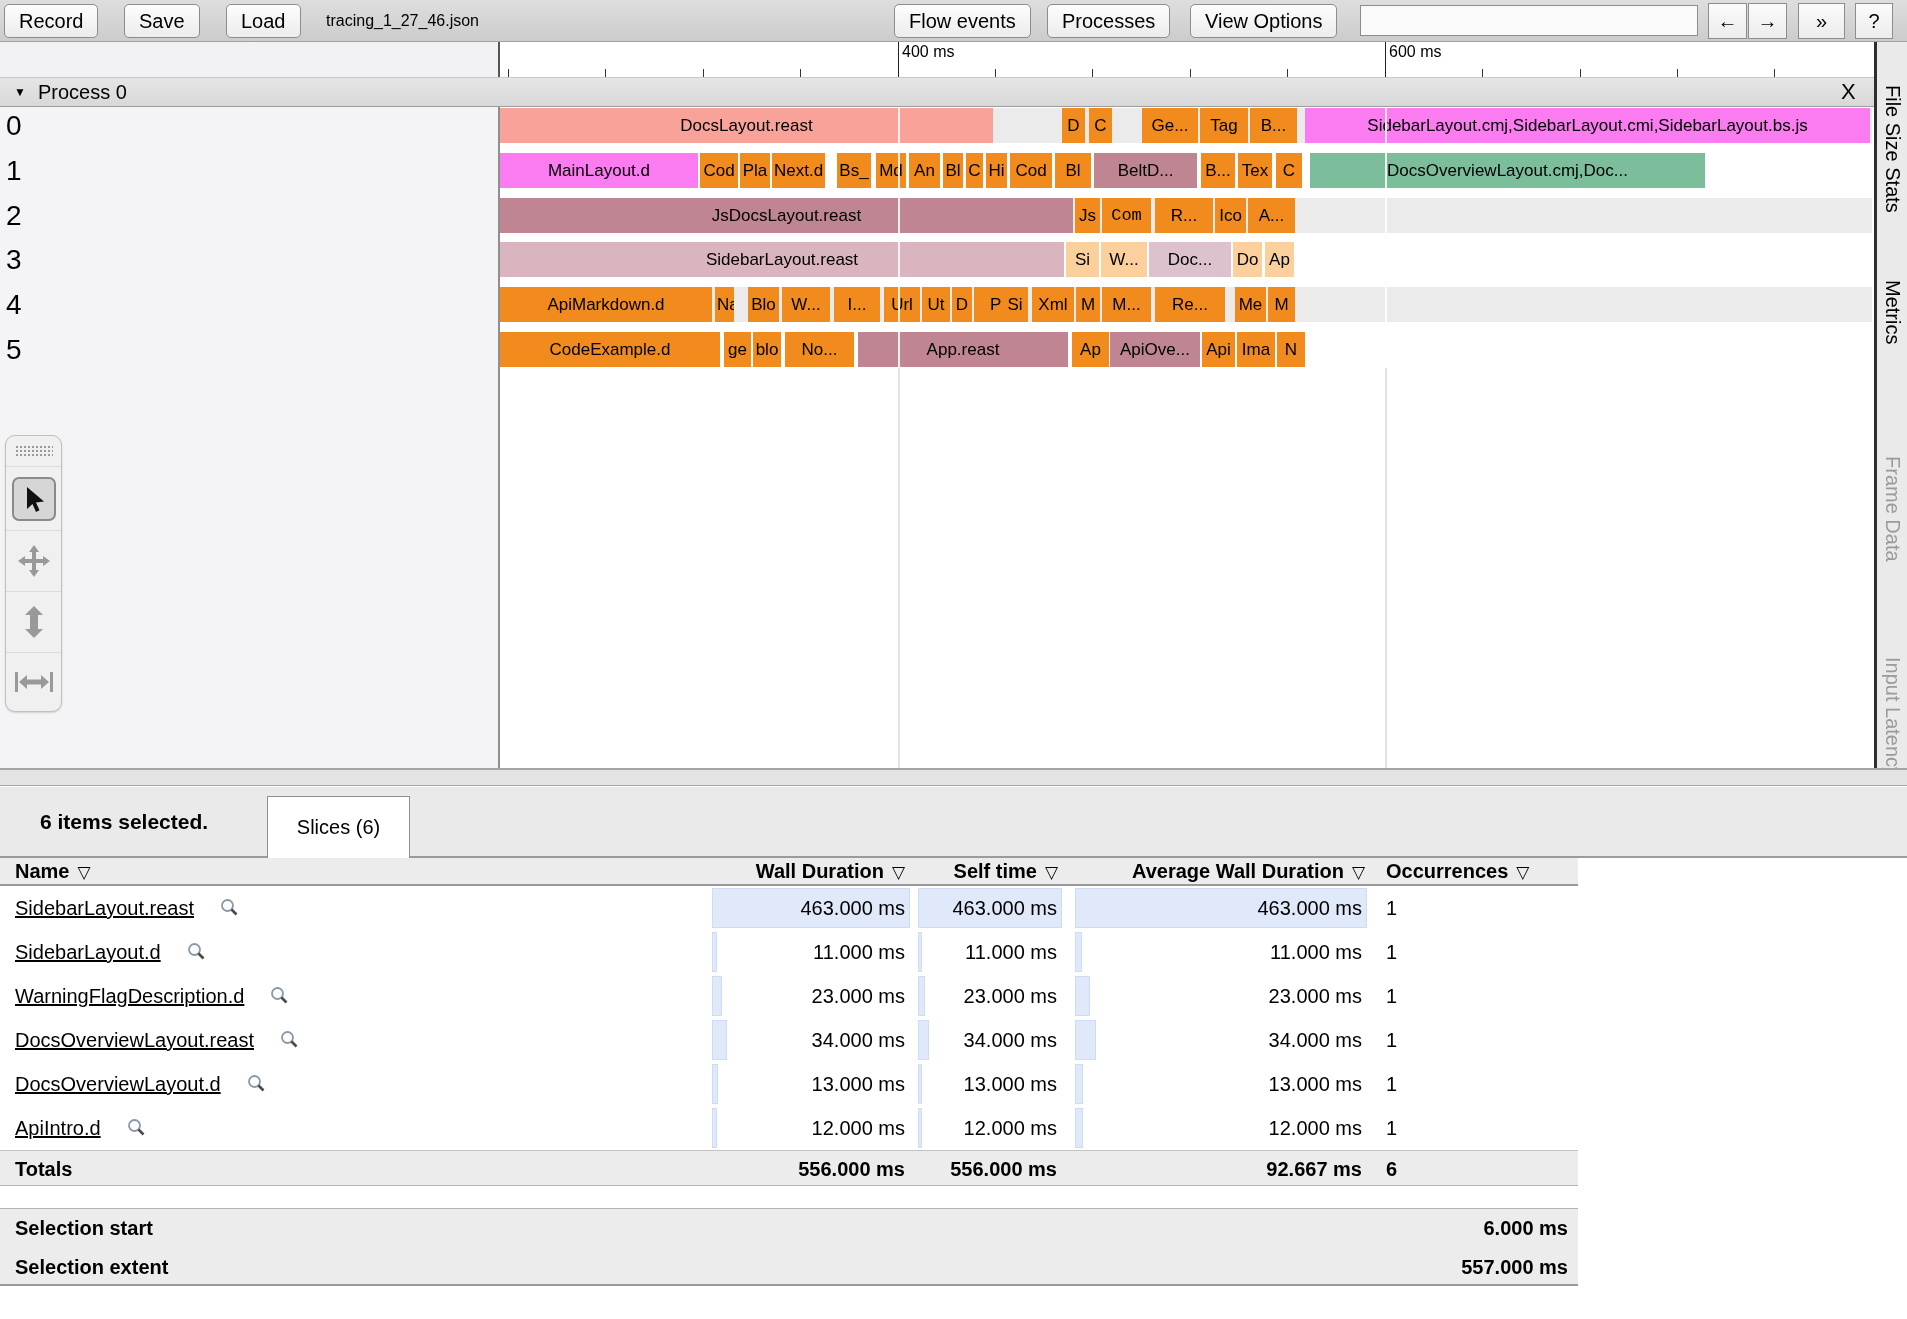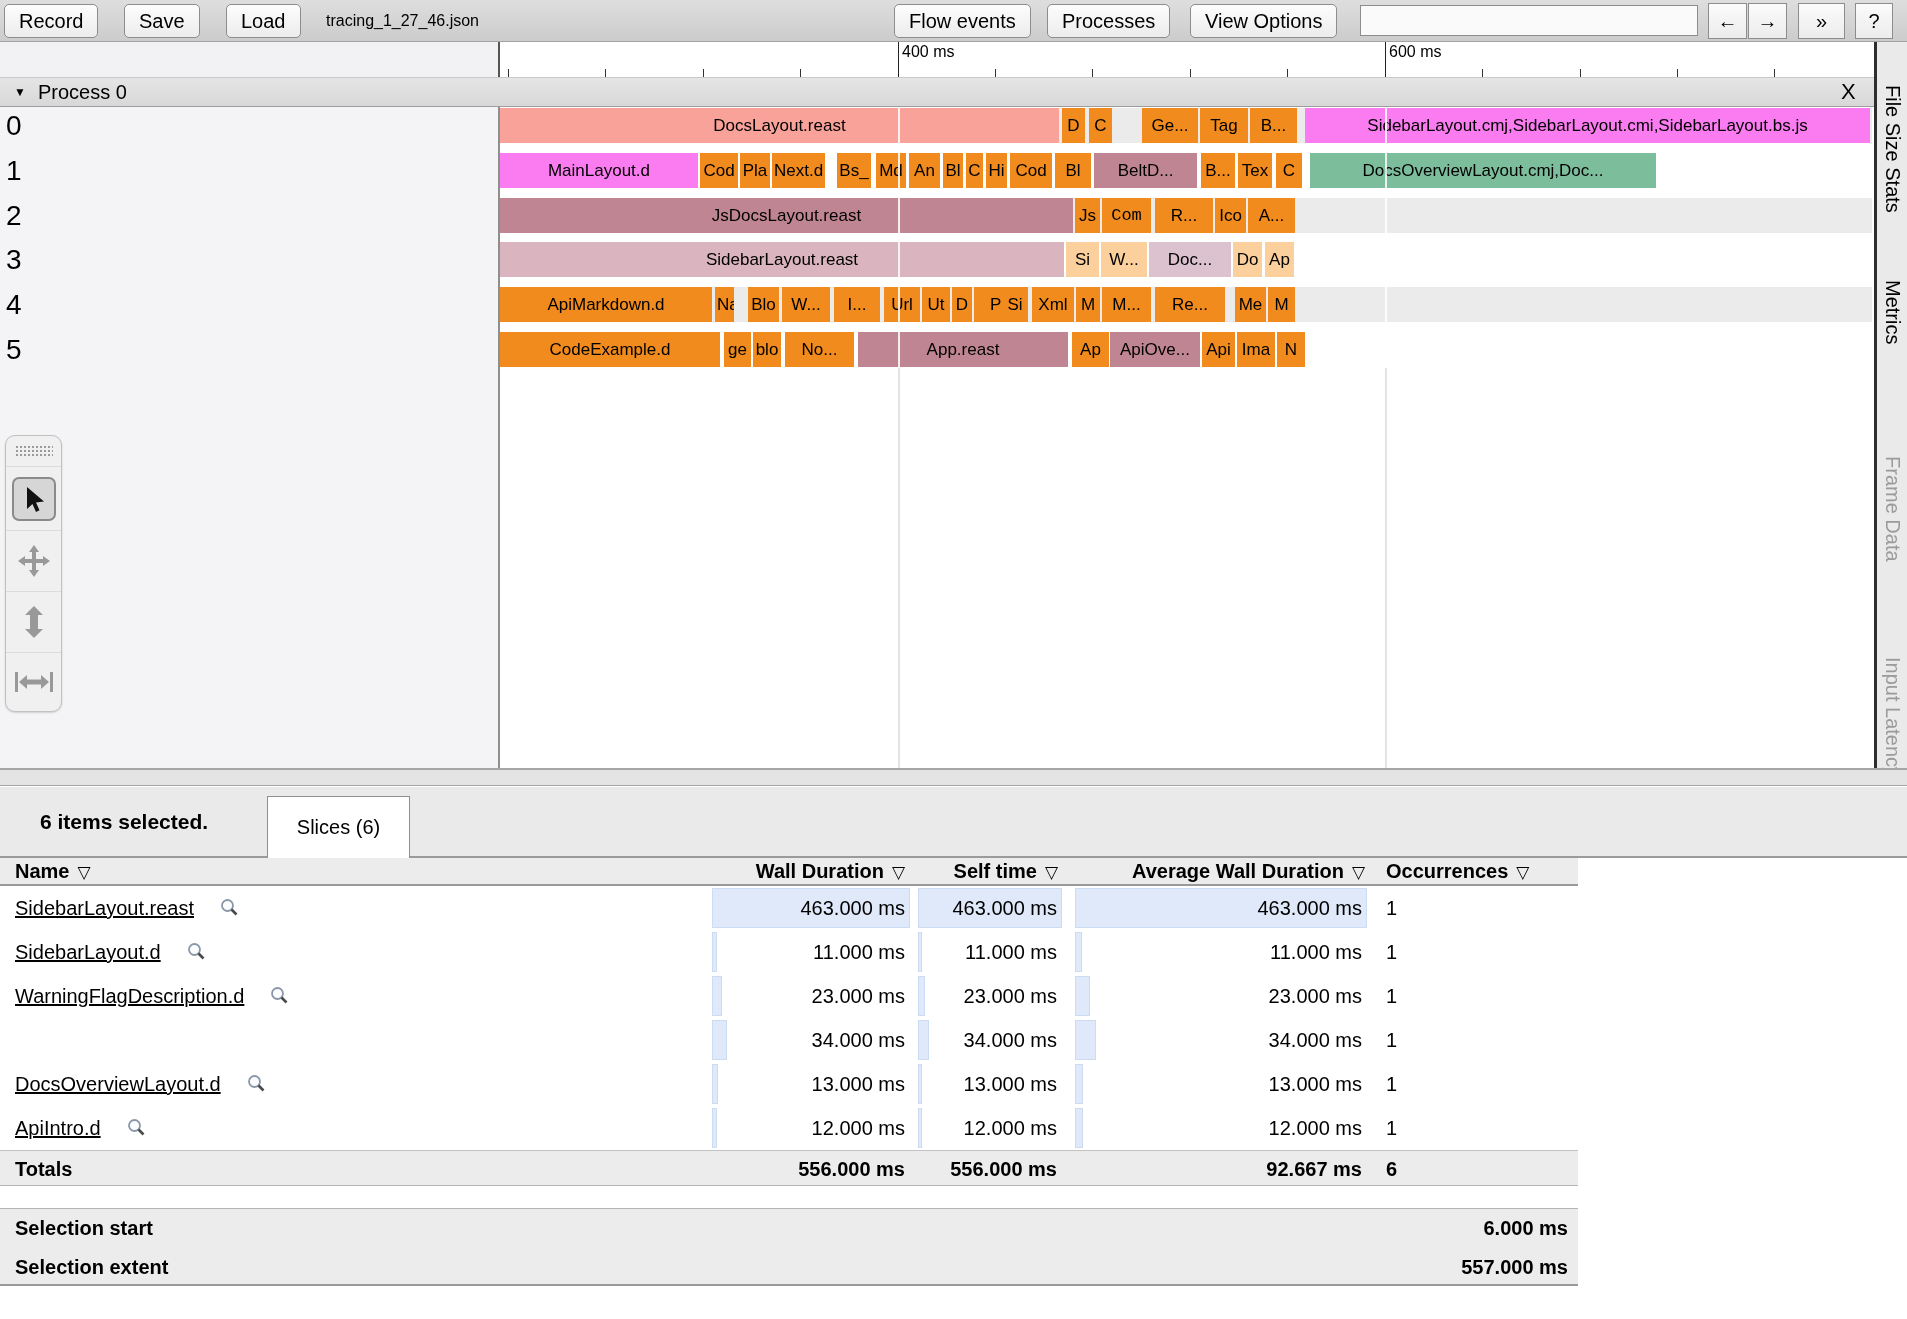--- a/index.html
+++ b/index.html
@@ -155,21 +155,21 @@
       <div class="row-num" style="top: 225px;">5</div>
     </div>
   <div class="flame">
       <div class="band" style="top: 1px;"></div>
       <div class="band" style="top: 91px;"></div>
       <div class="band" style="top: 180px;"></div>
       <div class="gridline" style="left: 398px; top: 0px; height: 261px; background: rgba(255, 255, 255, 0.85); z-index: 5;"></div>
       <div class="gridline" style="left: 398px; top: 261px; height: 400px; background: rgb(228, 228, 228);"></div>
       <div class="gridline" style="left: 885px; top: 0px; height: 261px; background: rgba(255, 255, 255, 0.85); z-index: 5;"></div>
       <div class="gridline" style="left: 885px; top: 261px; height: 400px; background: rgb(228, 228, 228);"></div>
-      <div class="slice" style="left: 0px; width: 559px; top: 1px; background: rgb(249, 162, 154);">DocsLayout.reast</div>
+      <div class="slice" style="left: 0px; width: 493px; top: 1px; background: rgb(249, 162, 154);">DocsLayout.reast</div>
       <div class="slice" style="left: 562px; width: 23px; top: 1px; background: rgb(241, 139, 29);">D</div>
       <div class="slice" style="left: 589px; width: 23px; top: 1px; background: rgb(241, 139, 29);">C</div>
       <div class="slice" style="left: 642px; width: 56px; top: 1px; background: rgb(241, 139, 29);">Ge...</div>
       <div class="slice" style="left: 700px; width: 48px; top: 1px; background: rgb(241, 139, 29);">Tag</div>
       <div class="slice" style="left: 750px; width: 47px; top: 1px; background: rgb(241, 139, 29);">B...</div>
       <div class="slice" style="left: 805px; width: 565px; top: 1px; background: rgb(250, 124, 240);">SidebarLayout.cmj,SidebarLayout.cmi,SidebarLayout.bs.js</div>
       <div class="slice" style="left: 0px; width: 198px; top: 46px; background: rgb(250, 124, 240);">MainLayout.d</div>
       <div class="slice" style="left: 200px; width: 38px; top: 46px; background: rgb(241, 139, 29);">Cod</div>
       <div class="slice" style="left: 240px; width: 30px; top: 46px; background: rgb(241, 139, 29);">Pla</div>
       <div class="slice" style="left: 272px; width: 53px; top: 46px; background: rgb(241, 139, 29);">Next.d</div>
@@ -178,21 +178,21 @@
       <div class="slice" style="left: 409px; width: 31px; top: 46px; background: rgb(241, 139, 29);">An</div>
       <div class="slice" style="left: 443px; width: 20px; top: 46px; background: rgb(241, 139, 29);">Bl</div>
       <div class="slice" style="left: 466px; width: 17px; top: 46px; background: rgb(241, 139, 29);">C</div>
       <div class="slice" style="left: 486px; width: 21px; top: 46px; background: rgb(241, 139, 29);">Hi</div>
       <div class="slice" style="left: 510px; width: 42px; top: 46px; background: rgb(241, 139, 29);">Cod</div>
       <div class="slice" style="left: 555px; width: 36px; top: 46px; background: rgb(241, 139, 29);">Bl</div>
       <div class="slice" style="left: 594px; width: 103px; top: 46px; background: rgb(192, 133, 147);">BeltD...</div>
       <div class="slice" style="left: 701px; width: 34px; top: 46px; background: rgb(241, 139, 29);">B...</div>
       <div class="slice" style="left: 738px; width: 34px; top: 46px; background: rgb(241, 139, 29);">Tex</div>
       <div class="slice" style="left: 776px; width: 26px; top: 46px; background: rgb(241, 139, 29);">C</div>
-      <div class="slice" style="left: 810px; width: 346px; top: 46px; background: rgb(124, 190, 155);">DocsOverviewLayout.cmj,Doc...</div>
+      <div class="slice" style="left: 810px; width: 395px; top: 46px; background: rgb(124, 190, 155);">DocsOverviewLayout.cmj,Doc...</div>
       <div class="slice" style="left: 0px; width: 573px; top: 91px; background: rgb(192, 133, 147);">JsDocsLayout.reast</div>
       <div class="slice" style="left: 575px; width: 25px; top: 91px; background: rgb(241, 139, 29);">Js</div>
       <div class="slice" style="left: 602px; width: 49px; top: 91px; background: rgb(241, 139, 29); font-family: Liberation Mono, monospace;">Com</div>
       <div class="slice" style="left: 655px; width: 58px; top: 91px; background: rgb(241, 139, 29);">R...</div>
       <div class="slice" style="left: 715px; width: 31px; top: 91px; background: rgb(241, 139, 29);">Ico</div>
       <div class="slice" style="left: 748px; width: 47px; top: 91px; background: rgb(241, 139, 29);">A...</div>
       <div class="slice" style="left: 0px; width: 564px; top: 135px; background: rgb(218, 180, 190);">SidebarLayout.reast</div>
       <div class="slice" style="left: 566px; width: 33px; top: 135px; background: rgb(251, 208, 156);">Si</div>
       <div class="slice" style="left: 601px; width: 46px; top: 135px; background: rgb(251, 208, 156);">W...</div>
       <div class="slice" style="left: 649px; width: 82px; top: 135px; background: rgb(220, 194, 206);">Doc...</div>
@@ -344,20 +344,24 @@
           <div class="valbar" style="width: 7px;"></div>
           <div class="val">23.000 ms</div>
         </div>
         <div class="cell" style="left: 1075px; width: 292px;">
           <div class="valbar" style="width: 15px;"></div>
           <div class="val">23.000 ms</div>
         </div>
         <div class="occ">1</div>
       </div>
       <div class="trow" style="top: 1018px;">
+        <div class="tname">DocsOverviewLayout.reast<span class="mag"><svg width="19" height="19" viewBox="0 0 19 19">
+              <circle cx="7.5" cy="7.5" r="5.5" fill="#fbfdff" stroke="#8a97a8" stroke-width="1.8"></circle>
+              <line x1="11.5" y1="11.5" x2="16.5" y2="16.5" stroke="#4a4a4a" stroke-width="2.6"></line>
+            </svg></span></div>
         <div class="cell" style="left: 712px; width: 198px;">
           <div class="valbar" style="width: 15px;"></div>
           <div class="val">34.000 ms</div>
         </div>
         <div class="cell" style="left: 918px; width: 144px;">
           <div class="valbar" style="width: 11px;"></div>
           <div class="val">34.000 ms</div>
         </div>
         <div class="cell" style="left: 1075px; width: 292px;">
           <div class="valbar" style="width: 21px;"></div>

